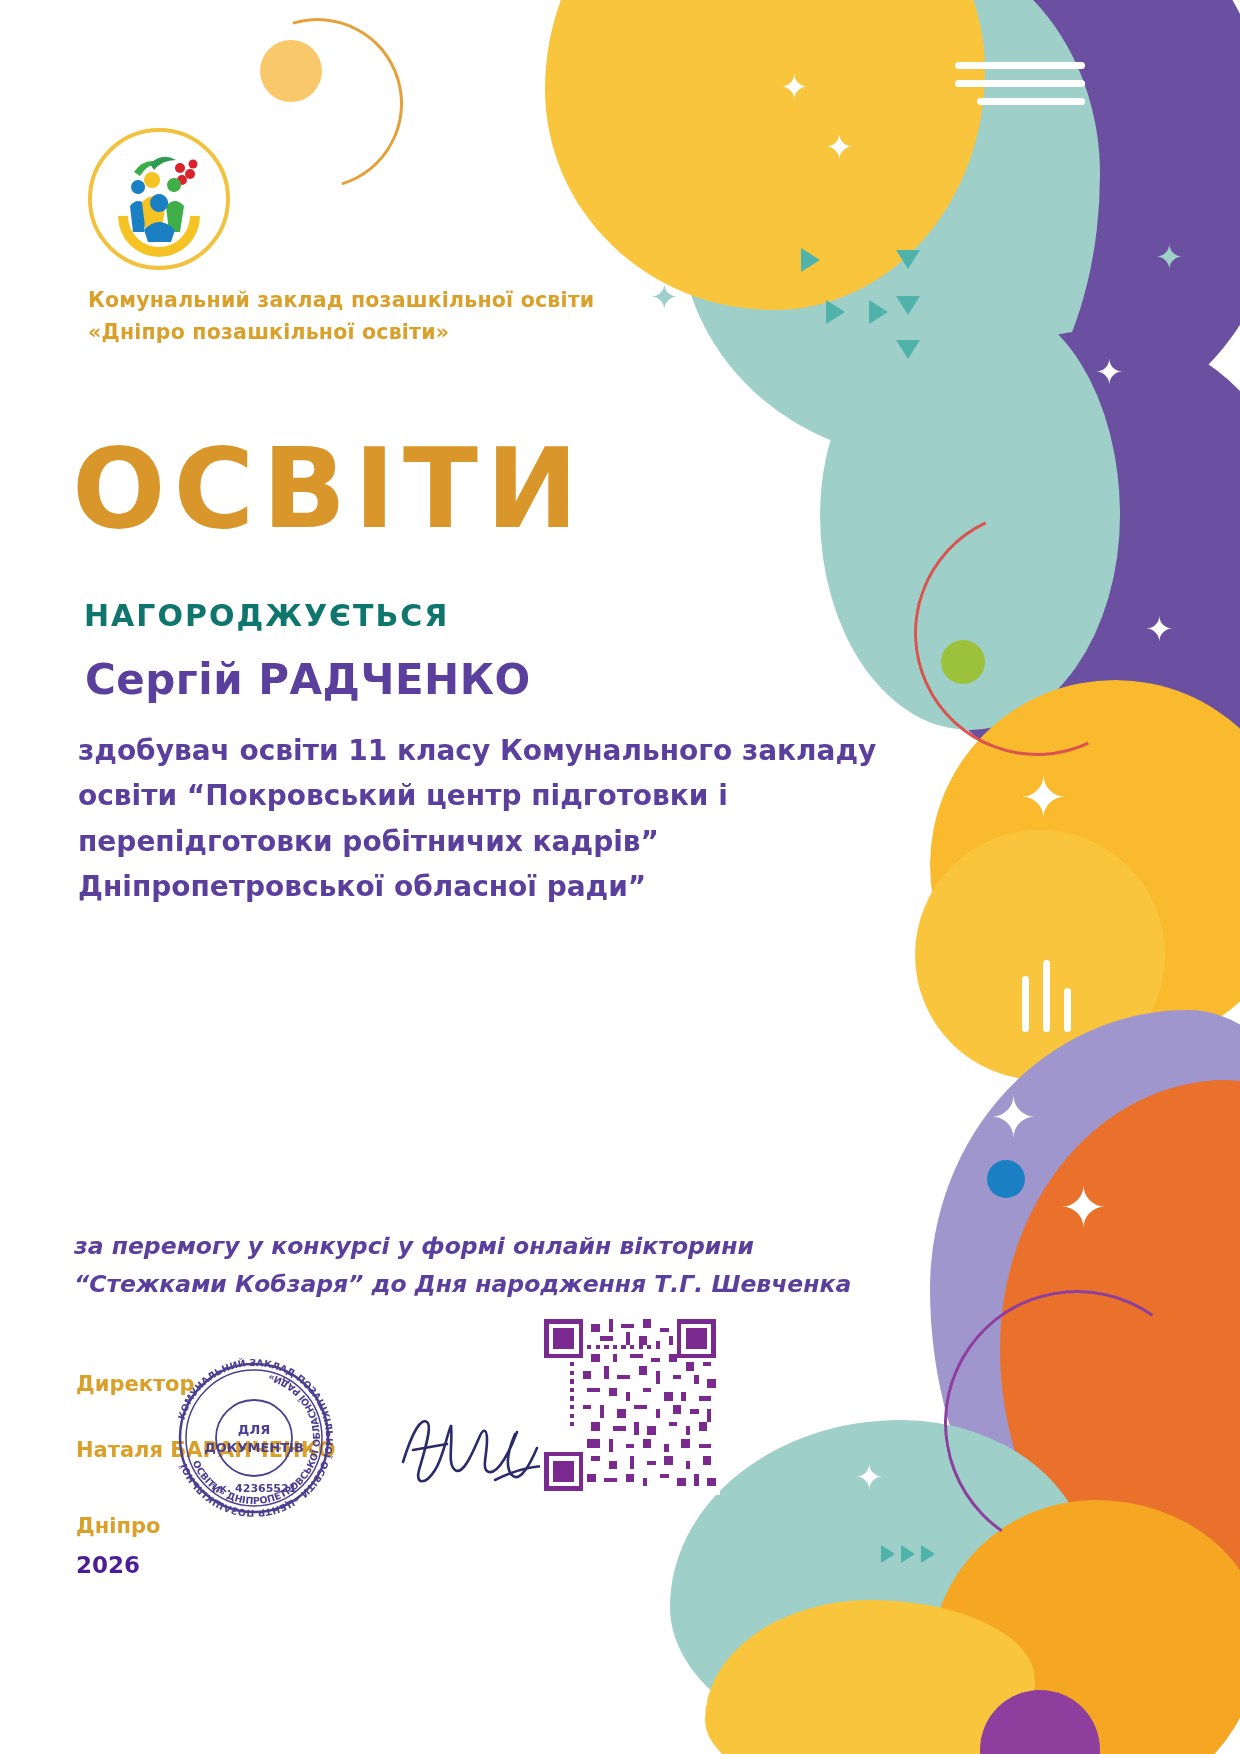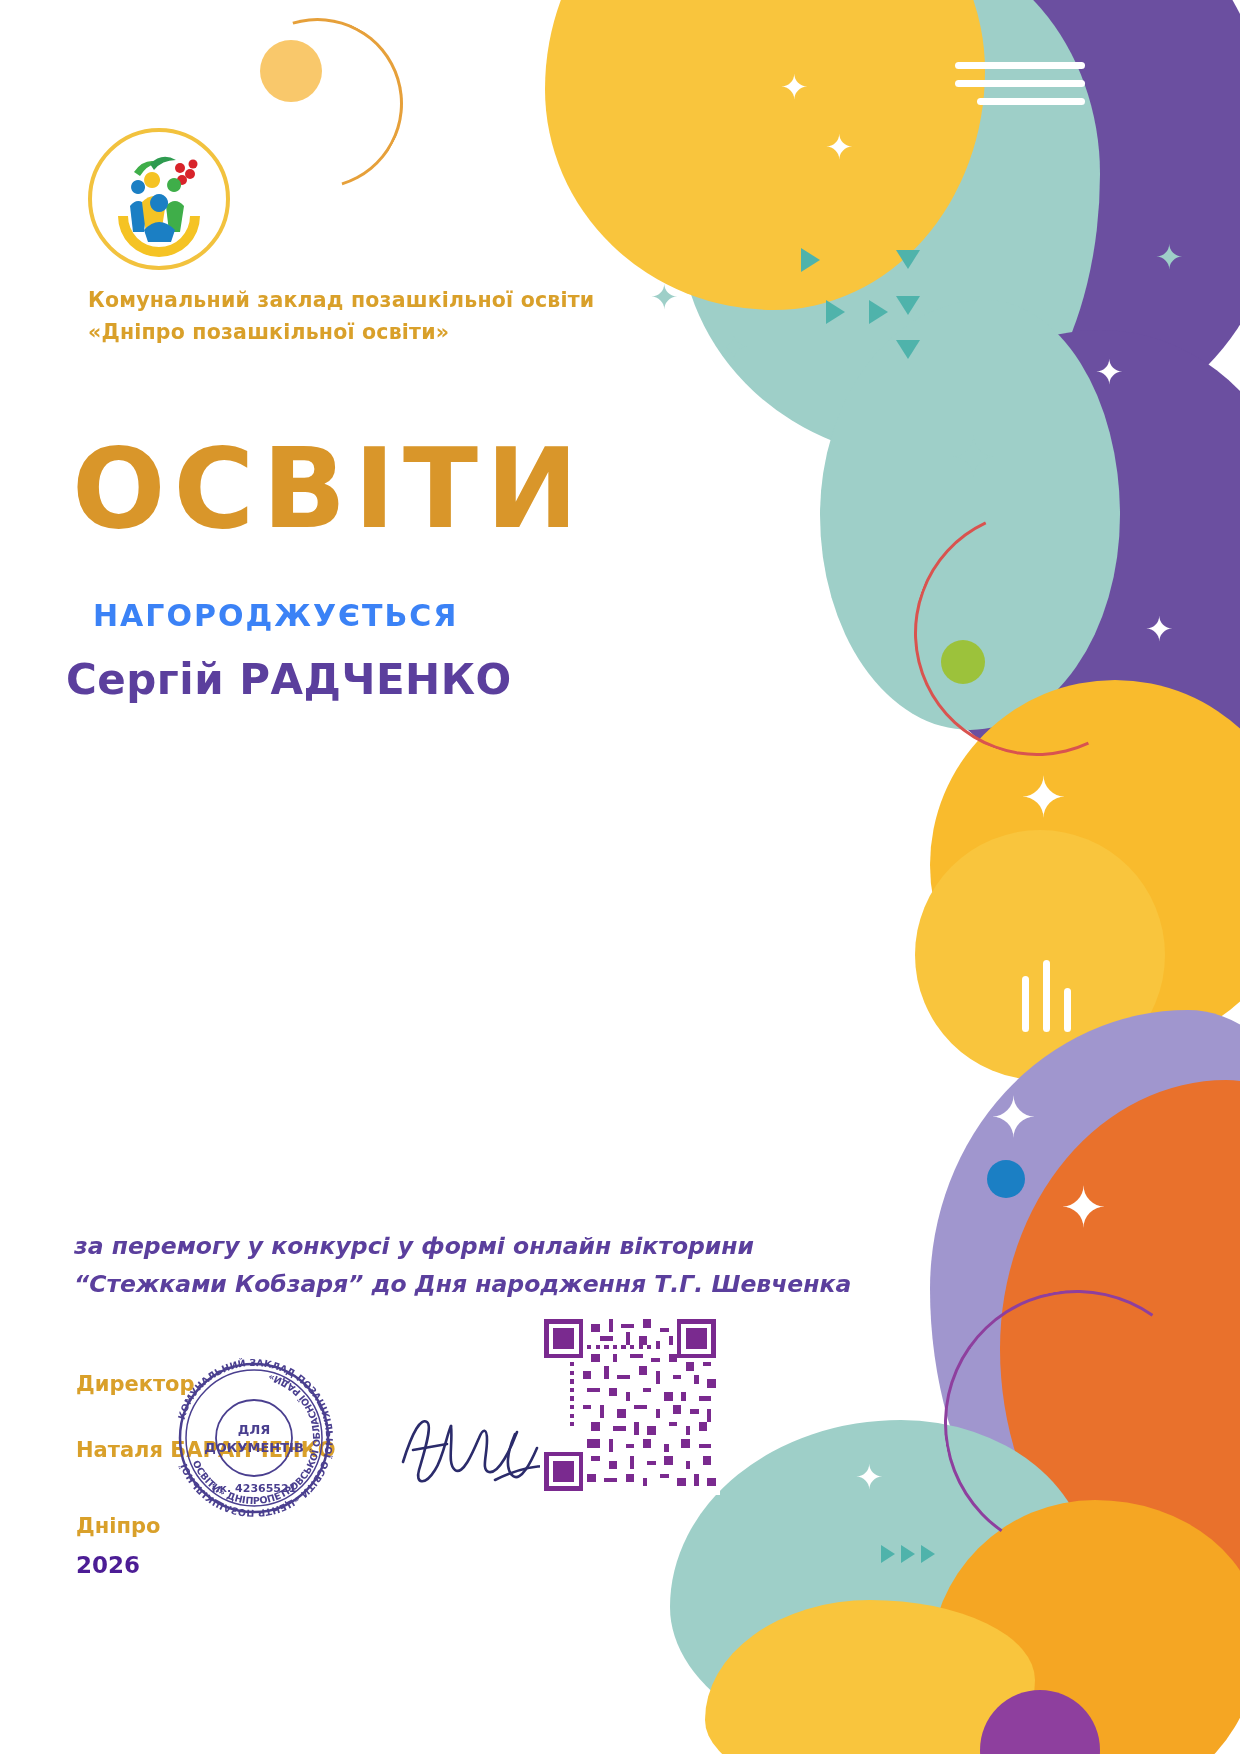--- a/index.html
+++ b/index.html
@@ -203,29 +203,29 @@
     font-size: 110px;
     font-weight: bold;
     letter-spacing: 8px;
     color: #d9962a;
     text-shadow:
        3px 3px 0 #ffffff, -3px 3px 0 #ffffff, 3px -3px 0 #ffffff, -3px -3px 0 #ffffff,
        0 4px 0 #ffffff, 4px 0 0 #ffffff, 0 -4px 0 #ffffff, -4px 0 0 #ffffff;
   }
   .awarded-label {
     position: absolute;
-    top: 598px; left: 93px;
+    top: 598px; left: 84px;
     font-size: 30px;
     font-weight: bold;
     letter-spacing: 2px;
-    color: #3b82f6;
+    color: #0f766e;
   }
   .recipient {
     position: absolute;
-    top: 655px; left: 66px;
+    top: 655px; left: 85px;
     font-size: 42px;
     font-weight: bold;
     color: #5b3f9d;
     letter-spacing: 0.5px;
   }
   .description {
     position: absolute;
     top: 728px; left: 78px;
     width: 830px;
     font-size: 28px;
@@ -395,20 +395,21 @@
   </div>
 
   <div class="org-text">
     <div>Комунальний заклад позашкільної освіти</div>
     <div>«Дніпро позашкільної освіти»</div>
   </div>
 
   <div class="title">ОСВІТИ</div>
   <div class="awarded-label">НАГОРОДЖУЄТЬСЯ</div>
   <div class="recipient">Сергій РАДЧЕНКО</div>
+  <div class="description">здобувач освіти 11 класу  Комунального закладу освіти “Покровський центр підготовки і перепідготовки робітничих кадрів” Дніпропетровської обласної ради”</div>
   <div class="reason">за перемогу у конкурсі у формі онлайн вікторини “Стежками Кобзаря” до Дня народження Т.Г. Шевченка</div>
 
   <div class="sig-role">Директор</div>
   <div class="sig-name">Наталя БАРАНЧЕНКО</div>
   <div class="city">Дніпро</div>
   <div class="year">2026</div>
 
   <div class="stamp">
     <svg width="172" height="172" viewBox="0 0 172 172">
       <defs>

